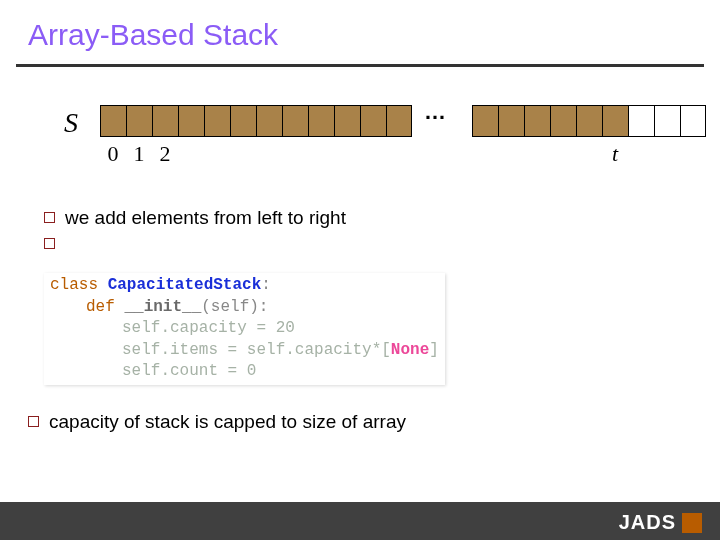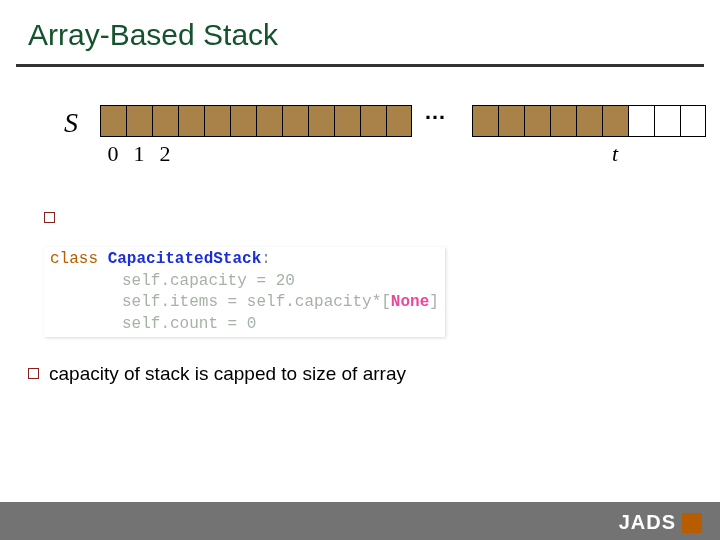--- a/index.html
+++ b/index.html
@@ -11,21 +11,21 @@
     position: relative;
     overflow: hidden;
   }
   .slide {
     width: 100%;
     height: 100%;
     position: relative;
   }
   .title {
     font-size: 30px;
-    color: #14532d;
+    color: #8b5cf6;
     padding: 18px 0 8px 28px;
     font-weight: 400;
   }
   .title-rule {
     height: 3px;
     background: #333;
     margin: 4px 16px 0 16px;
   }
   .diagram {
     position: relative;
@@ -117,21 +117,21 @@
   .ind2 { padding-left: 72px; display: block; }
   .bullets-2 {
     margin: 26px 0 0 28px;
   }
   .footer {
     position: absolute;
     bottom: 0;
     left: 0;
     right: 0;
     height: 38px;
-    background: #737373;
+    background: #404040;
   }
   .logo {
     position: absolute;
     right: 18px;
     bottom: 6px;
     color: #fff;
     font-weight: bold;
     font-size: 20px;
     letter-spacing: 1px;
     display: flex;
@@ -192,26 +192,34 @@
 
     <div class="index-label index-0">0</div>
     <div class="index-label index-1">1</div>
     <div class="index-label index-2">2</div>
     <div class="index-label index-t">t</div>
   </div>
 
   <div class="bullets">
     <div class="bullet-row">
       <div class="bullet-box"></div>
+      <div class="bullet-text">we add elements from left to right</div>
+    </div>
+    <div class="bullet-row">
+      <div class="bullet-box"></div>
     </div>
   </div>
 
   <div class="code-block">
     <span class="kw">class</span>
     <span> </span><span class="clsname">CapacitatedStack</span><span class="punct">:</span>
+    <span class="ind1">
+      <span class="kw">def</span>
+      <span> </span><span class="fn">__init__</span><span class="punct">(self):</span>
+    </span>
     <span class="ind2">self.capacity = 20</span>
     <span class="ind2">
       <span>self.items = self.capacity*[</span><span class="none-lit">None</span><span>]</span>
     </span>
     <span class="ind2">self.count = 0</span>
   </div>
 
   <div class="bullets-2">
     <div class="bullet-row">
       <div class="bullet-box"></div>

